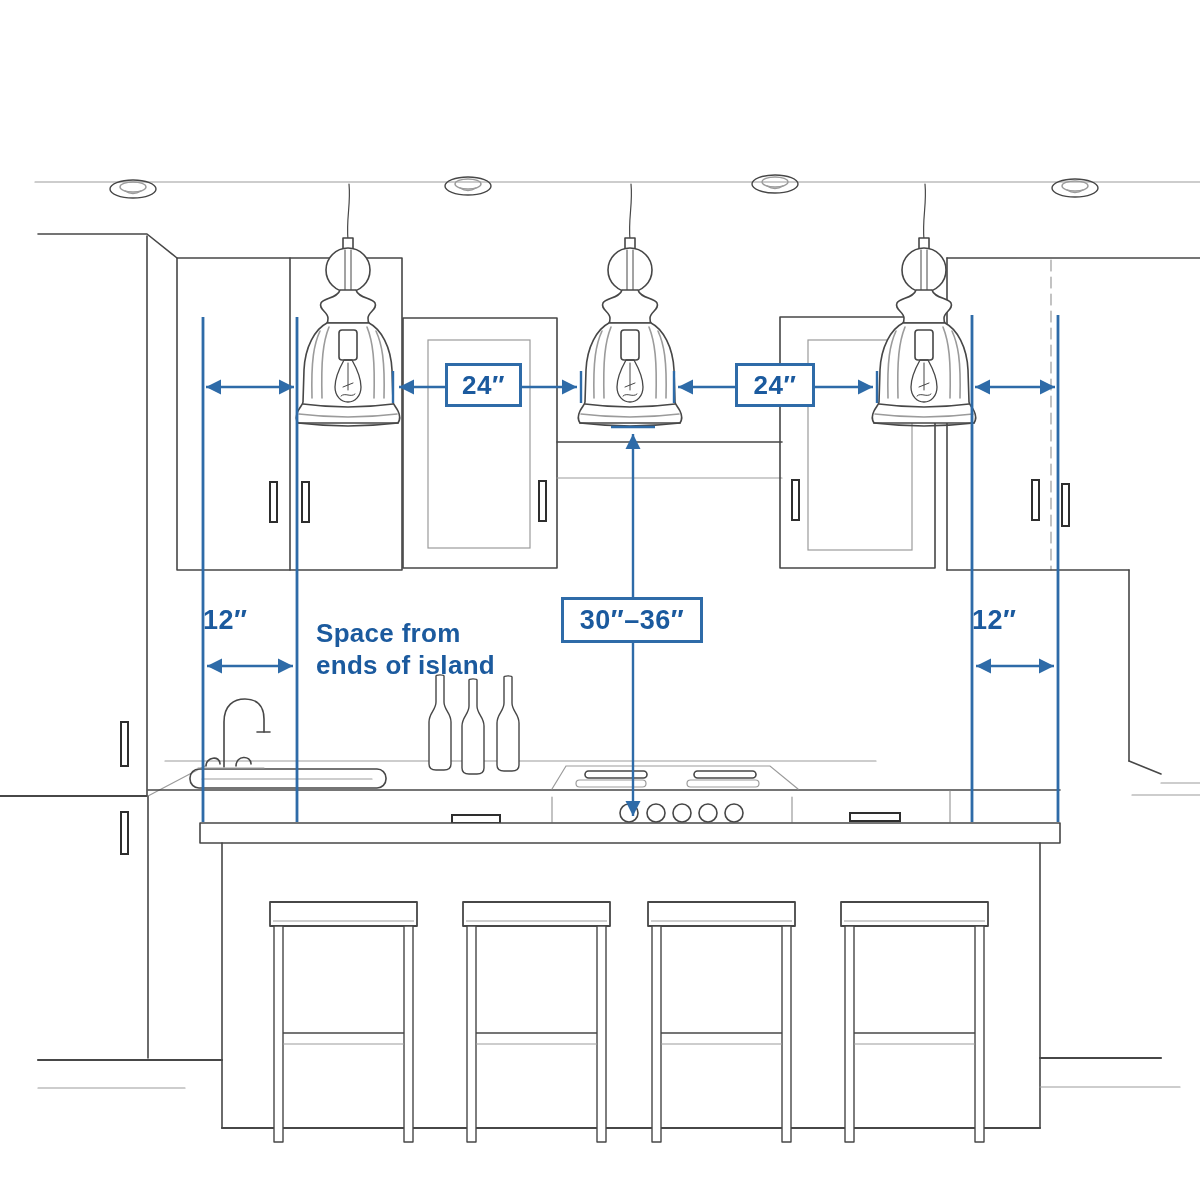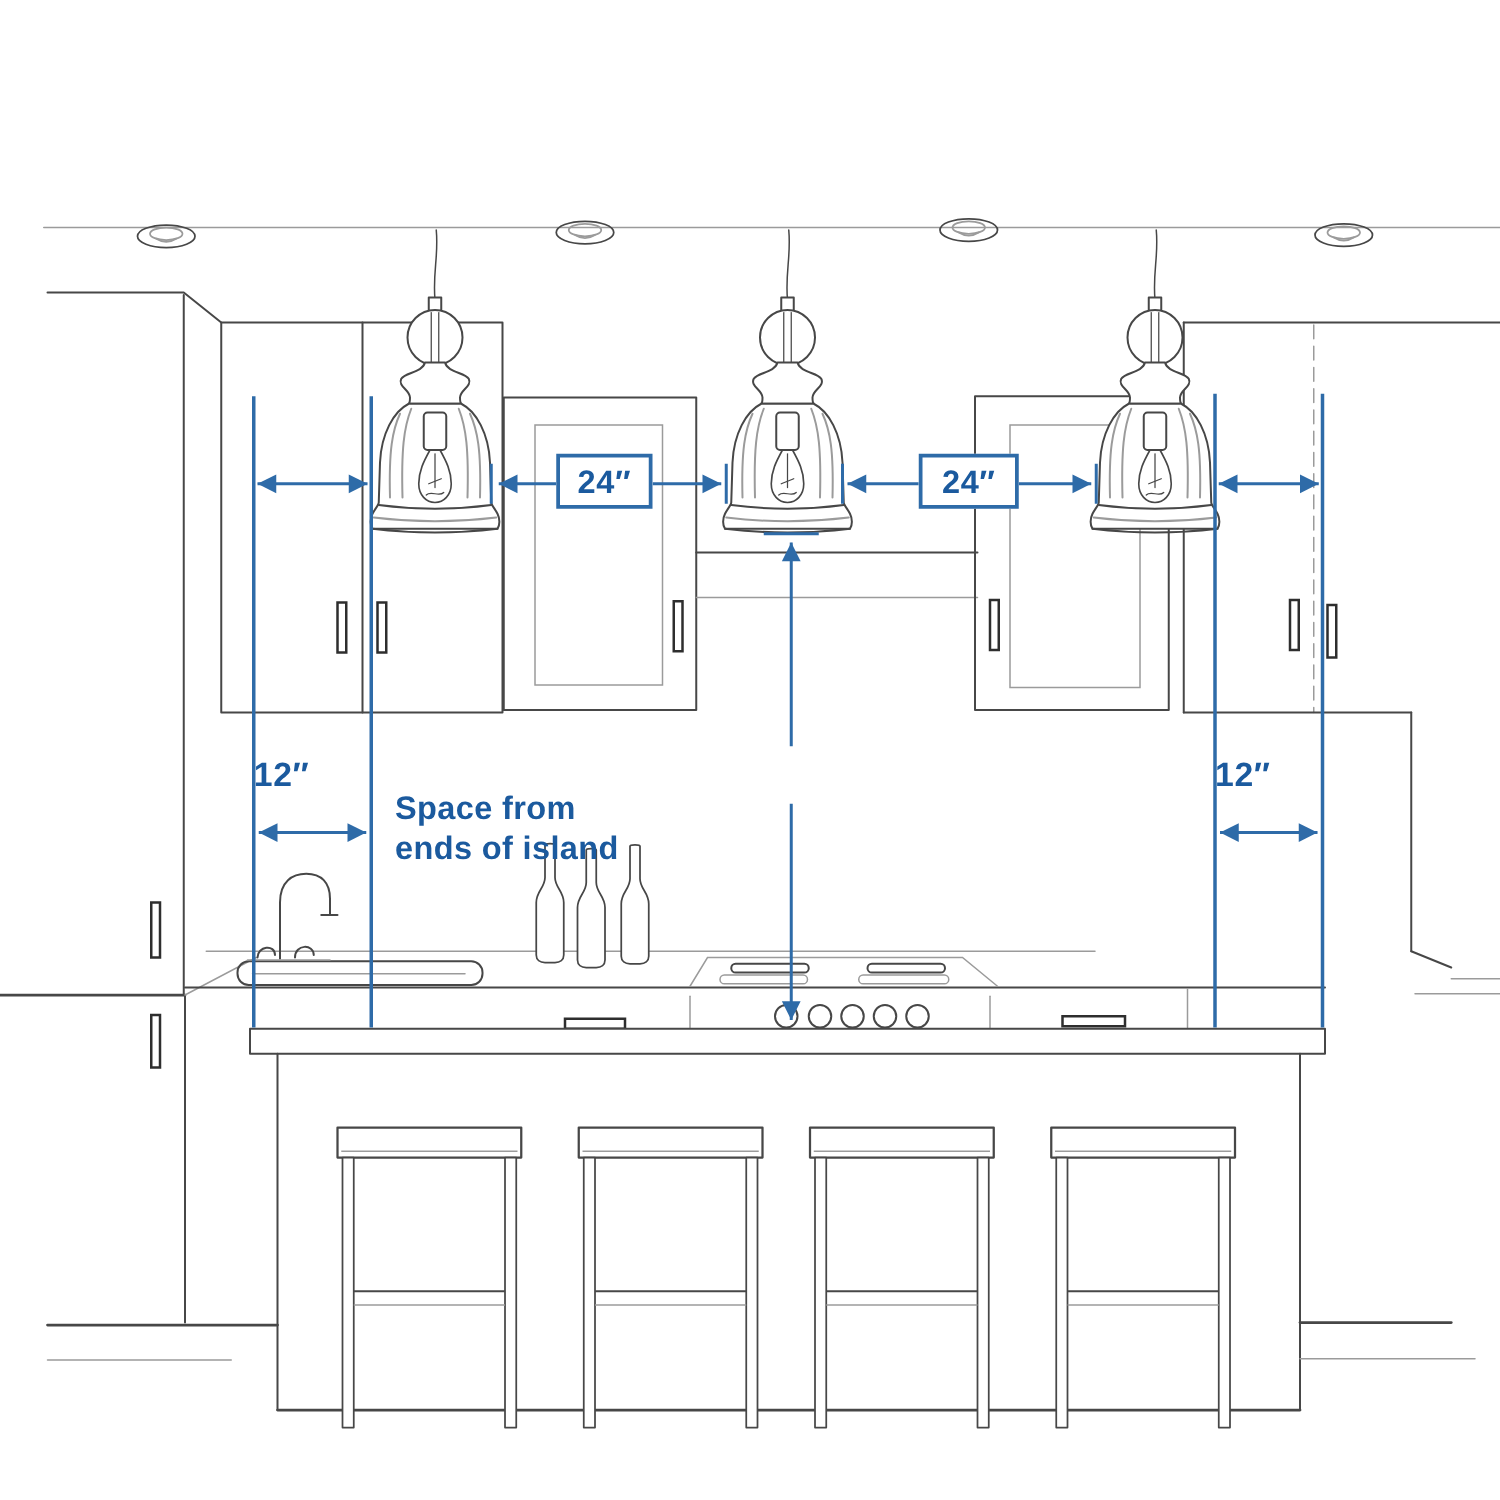--- a/index.html
+++ b/index.html
@@ -224,17 +224,18 @@
     <line x1="633" y1="597" x2="633" y2="434" class="bla" marker-end="url(#arr)"></line>
     <line x1="633" y1="643" x2="633" y2="816" class="bla" marker-end="url(#arr)"></line>
 
     <line x1="207" y1="666" x2="293" y2="666" class="bla" marker-start="url(#arr)" marker-end="url(#arr)"></line>
     <line x1="976" y1="666" x2="1054" y2="666" class="bla" marker-start="url(#arr)" marker-end="url(#arr)"></line>
   </g>
 </svg>
 
 <div class="dimbox" style="left:445px;top:363px;width:77px;height:44px;">24″</div>
 <div class="dimbox" style="left:735px;top:363px;width:80px;height:44px;">24″</div>
+<div class="dimbox" style="left:561px;top:597px;width:142px;height:46px;font-size:27px;">30″–36″</div>
 <div class="dimtext" style="left:203px;top:605px;width:94px;">12″</div>
 <div class="dimtext" style="left:972px;top:605px;width:86px;">12″</div>
-<div class="note" style="left:316px;top:630px;">Space from
+<div class="note" style="left:316px;top:617px;">Space from
 ends of island</div>
 </div>
 
 </body></html>

